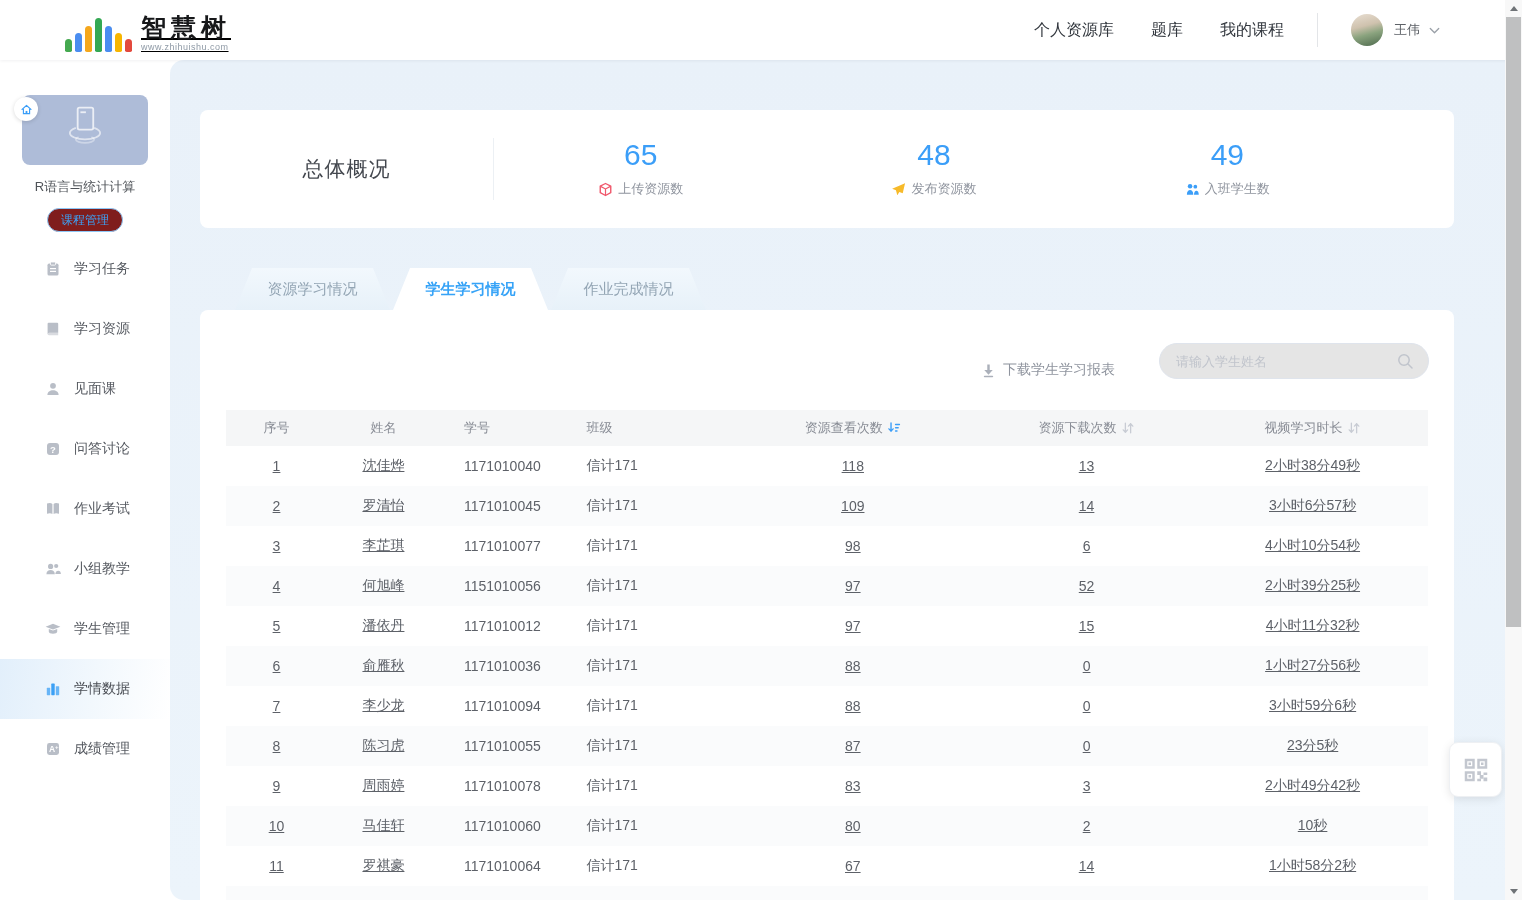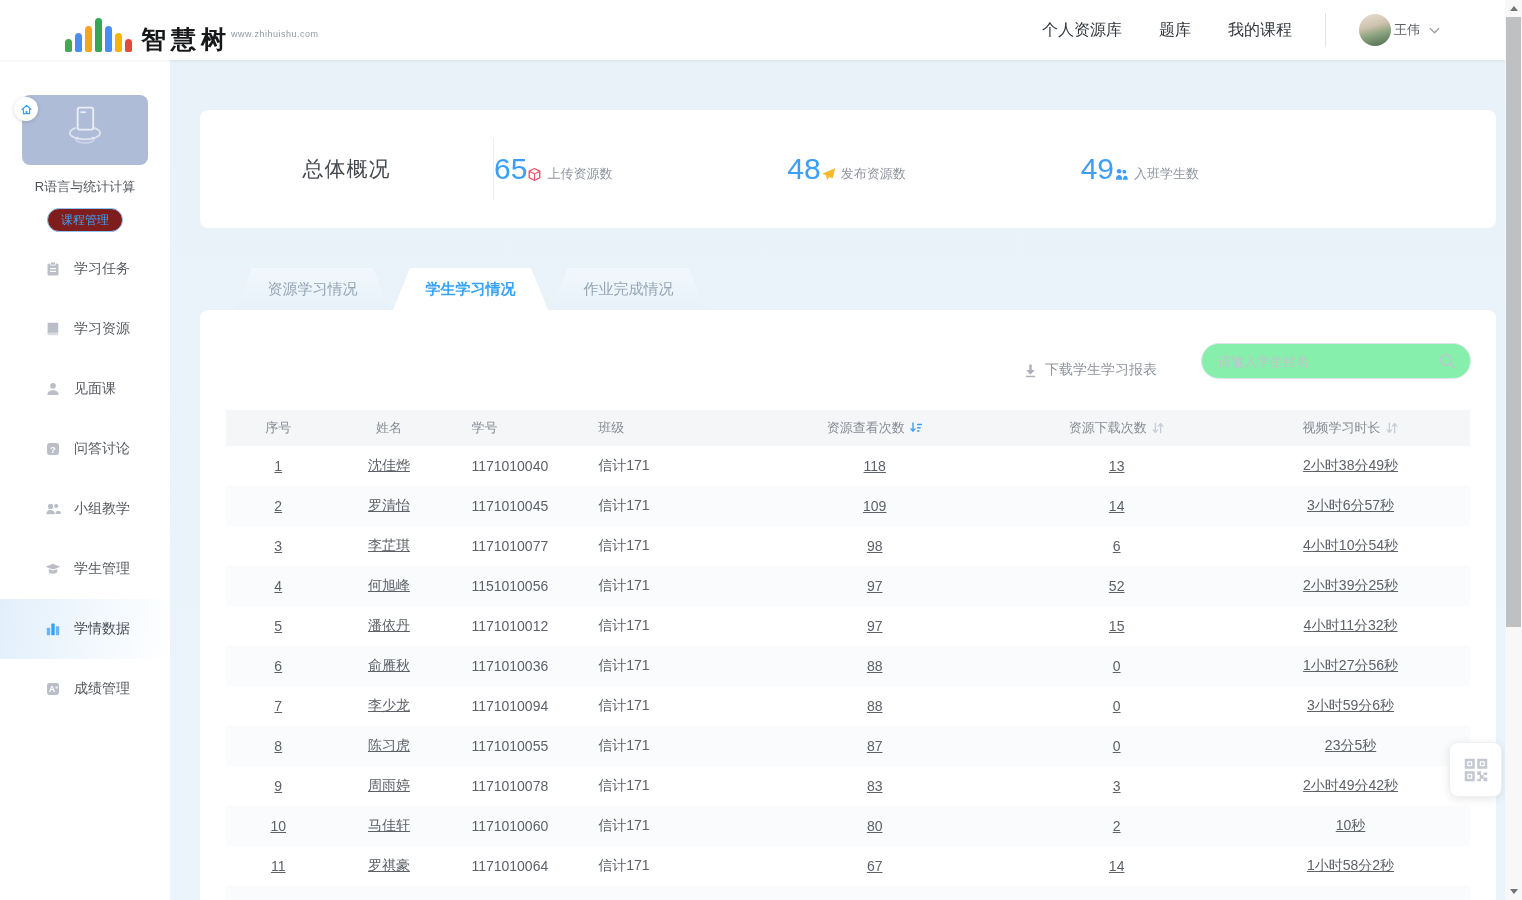--- a/index.html
+++ b/index.html
@@ -5,38 +5,38 @@
   * { margin:0; padding:0; box-sizing:border-box; }
   html,body { width:1522px; height:900px; overflow:hidden; background:#fff;
     font-family:"Liberation Sans","DejaVu Sans",sans-serif; }
 
   
   .topbar { position:relative; height:60px; background:#fff; display:flex; align-items:center;
     box-shadow:0 1px 3px rgba(0,21,41,.06); z-index:10; }
   .logo { display:flex; align-items:flex-end; margin-left:65px; cursor:pointer; }
   .logo-bars { display:flex; align-items:flex-end; gap:3px; height:44px; }
   .logo-bars i { display:block; width:7px; border-radius:4px 4px 2px 2px; }
-  .logo-text { margin-left:9px; display:flex; justify-content:flex-end; }
+  .logo-text { margin-left:9px; display:flex; flex-direction:column; justify-content:flex-end;text-decoration:underline; }
   .logo-name { font-size:25px; font-weight:700; color:#17181a; letter-spacing:5px; line-height:1; }
   .logo-url { font-size:9px; color:#8f9aa6; margin-top:2px; letter-spacing:.5px; }
 
   .top-nav { display:flex; align-items:center; gap:37px; margin-left:auto; }
   .nav-item { font-size:16px; color:#32373e; cursor:pointer; white-space:nowrap; }
   .topbar-divider { width:1px; height:34px; background:#e3e5e8; margin:0 33px; }
   .user-block { display:flex; align-items:center; padding-right:80px; cursor:pointer; }
   .avatar { width:32px; height:32px; border-radius:50%;
     background:linear-gradient(165deg,#e9dfd3 0%,#cfc2ae 38%,#8aa37e 62%,#4c684c 100%); }
-  .user-name { font-size:13px; color:#5d6167; margin:0 7px 0 3px; }
+  .user-name { font-size:13px; color:#5d6167; margin:0 7px 0 11px; }
   .chev { width:15px; height:15px; color:#9aa0a8; }
 
   
   .layout { display:flex; height:840px; }
   .sidebar { width:170px; background:#fff; flex:none; position:relative; }
   .main { flex:1; background:linear-gradient(180deg,#e9f1f9 0%,#ecf4fb 100%);
-    padding:50px 26px 0 30px; overflow:hidden; }
+    padding:50px 68px 0 30px; overflow:hidden;border-radius:14px; }
 
   
   .course-card { position:relative; width:126px; height:70px; margin:35px auto 0;
     background:#aebcd8; border-radius:8px; display:flex; align-items:center; justify-content:center; cursor:pointer; }
   .home-badge { position:absolute; left:-8px; top:2px; width:24px; height:24px; border-radius:50%;
     background:#fff; box-shadow:0 1px 4px rgba(0,0,0,.15); display:flex; align-items:center; justify-content:center;
     color:#3b9ef8; cursor:pointer; }
   .home-badge svg { width:13px; height:13px; }
   .course-book { width:44px; height:52px; color:rgba(255,255,255,.75); }
   .course-title { text-align:center; font-size:13px; color:#4f5358; margin-top:13px; }
@@ -50,21 +50,21 @@
   .menu-item.active { background:linear-gradient(100deg,#e2effb 0%,#f2f8fd 55%,#ffffff 100%); }
   .menu-item.active .mi-icon { color:#3ba0f5; }
   .menu-item.active .mi-label { color:#4a4e55; }
 
   
   .overview-card { height:118px; background:#fff; border-radius:8px; display:flex; align-items:center; }
   .overview-title-wrap { width:293px; flex:none; display:flex; align-items:center; justify-content:center; }
   .overview-title { font-size:21px; color:#43474e; font-weight:500; letter-spacing:1px; }
   .overview-divider { width:1px; height:62px; background:#ecf0f4; flex:none; }
   .stats { width:880px; flex:none; display:flex; }
-  .stat { flex:1; display:flex; flex-direction:row; align-items:center; }
+  .stat { flex:1; display:flex; flex-direction:column; align-items:center; }
   .stat-value { font-size:30px; color:#3b9ef8; line-height:1; }
   .stat-label-row { display:flex; align-items:center; gap:5px; margin-top:10px; }
   .stat-icon { width:15px; height:15px; }
   .stat-icon svg { width:15px; height:15px; display:block; }
   .stat-label { font-size:13px; color:#8f949e; }
 
   
   .tabs { display:flex; margin:40px 0 0 35px; gap:3px; height:42px; }
   .tab { width:155px; height:42px; display:flex; align-items:center; justify-content:center;
     font-size:15px; cursor:pointer;
@@ -72,21 +72,21 @@
   .tab.inactive { background:linear-gradient(180deg,#f2f8fd 0%,#e7f1f9 100%); color:#93a5b4; }
   .tab.active { background:#fff; color:#36a3f7; font-weight:700; }
 
   
   .content-card { background:#fff; border-radius:8px; min-height:600px; }
   .toolbar { display:flex; justify-content:flex-end; align-items:flex-end; gap:44px; padding:33px 25px 0 0; }
   .download-link { display:flex; align-items:center; gap:7px; color:#8f949e; font-size:14px; cursor:pointer; }
   .download-link .dl-icon { width:15px; height:15px; color:#abb0ba; }
   .search-box { position:relative; width:270px; height:36px; }
   .search-box input { width:100%; height:100%; border:1px solid #dfe4ec; border-radius:18px;
-    padding:0 42px 0 16px; font-size:13px; color:#555; outline:none; background:#86efac;
+    padding:0 42px 0 16px; font-size:13px; color:#555; outline:none; background:#e5e5e5;
     font-family:"Liberation Sans","DejaVu Sans",sans-serif; }
   .search-box input::placeholder { color:#c0c4cc; }
   .search-icon { position:absolute; right:15px; top:9px; width:18px; height:18px; color:#c0c4cc; cursor:pointer; }
 
   
   .table-wrap { margin:31px 26px 0; }
   table { width:100%; border-collapse:collapse; table-layout:fixed; }
   thead th { height:36px; background:#f5f6f7; font-weight:400; font-size:13px; color:#878b94; }
   tbody td { height:40px; font-size:14px; color:#5d6168; }
   tbody tr:nth-child(even) { background:#fafbfc; }
@@ -201,20 +201,28 @@
           <span class="mi-label">见面课</span>
         </div>
         <div class="menu-item">
           <span class="mi-icon">
             <svg viewBox="0 0 16 16">
               <rect x="2" y="2" width="12" height="12" rx="3" fill="currentColor"></rect>
               <text x="8" y="11.6" font-size="9.5" text-anchor="middle" fill="#fff" font-family="sans-serif" font-weight="bold">?</text>
             </svg>
           </span>
           <span class="mi-label">问答讨论</span>
+        </div>
+        <div class="menu-item">
+          <span class="mi-icon">
+            <svg viewBox="0 0 16 16">
+              <path d="M2 2.6c2.1-.9 4.1-.8 5.4.3v10c-1.3-.9-3.3-1-5.4-.2zM14 2.6c-2.1-.9-4.1-.8-5.4.3v10c1.3-.9 3.3-1 5.4-.2z" fill="currentColor"></path>
+            </svg>
+          </span>
+          <span class="mi-label">作业考试</span>
         </div>
         <div class="menu-item">
           <span class="mi-icon">
             <svg viewBox="0 0 16 16">
               <circle cx="5.6" cy="5.4" r="2.6" fill="currentColor"></circle>
               <circle cx="11.2" cy="5" r="2.1" fill="currentColor"></circle>
               <path d="M1.4 13.2c0-2.7 2-4.1 4.2-4.1s4.2 1.4 4.2 4.1z" fill="currentColor"></path>
               <path d="M10.3 13c.2-2.1 1.4-3.3 3-3.3 1.5 0 2.6 1.2 2.6 3.3z" fill="currentColor"></path>
             </svg>
           </span>

